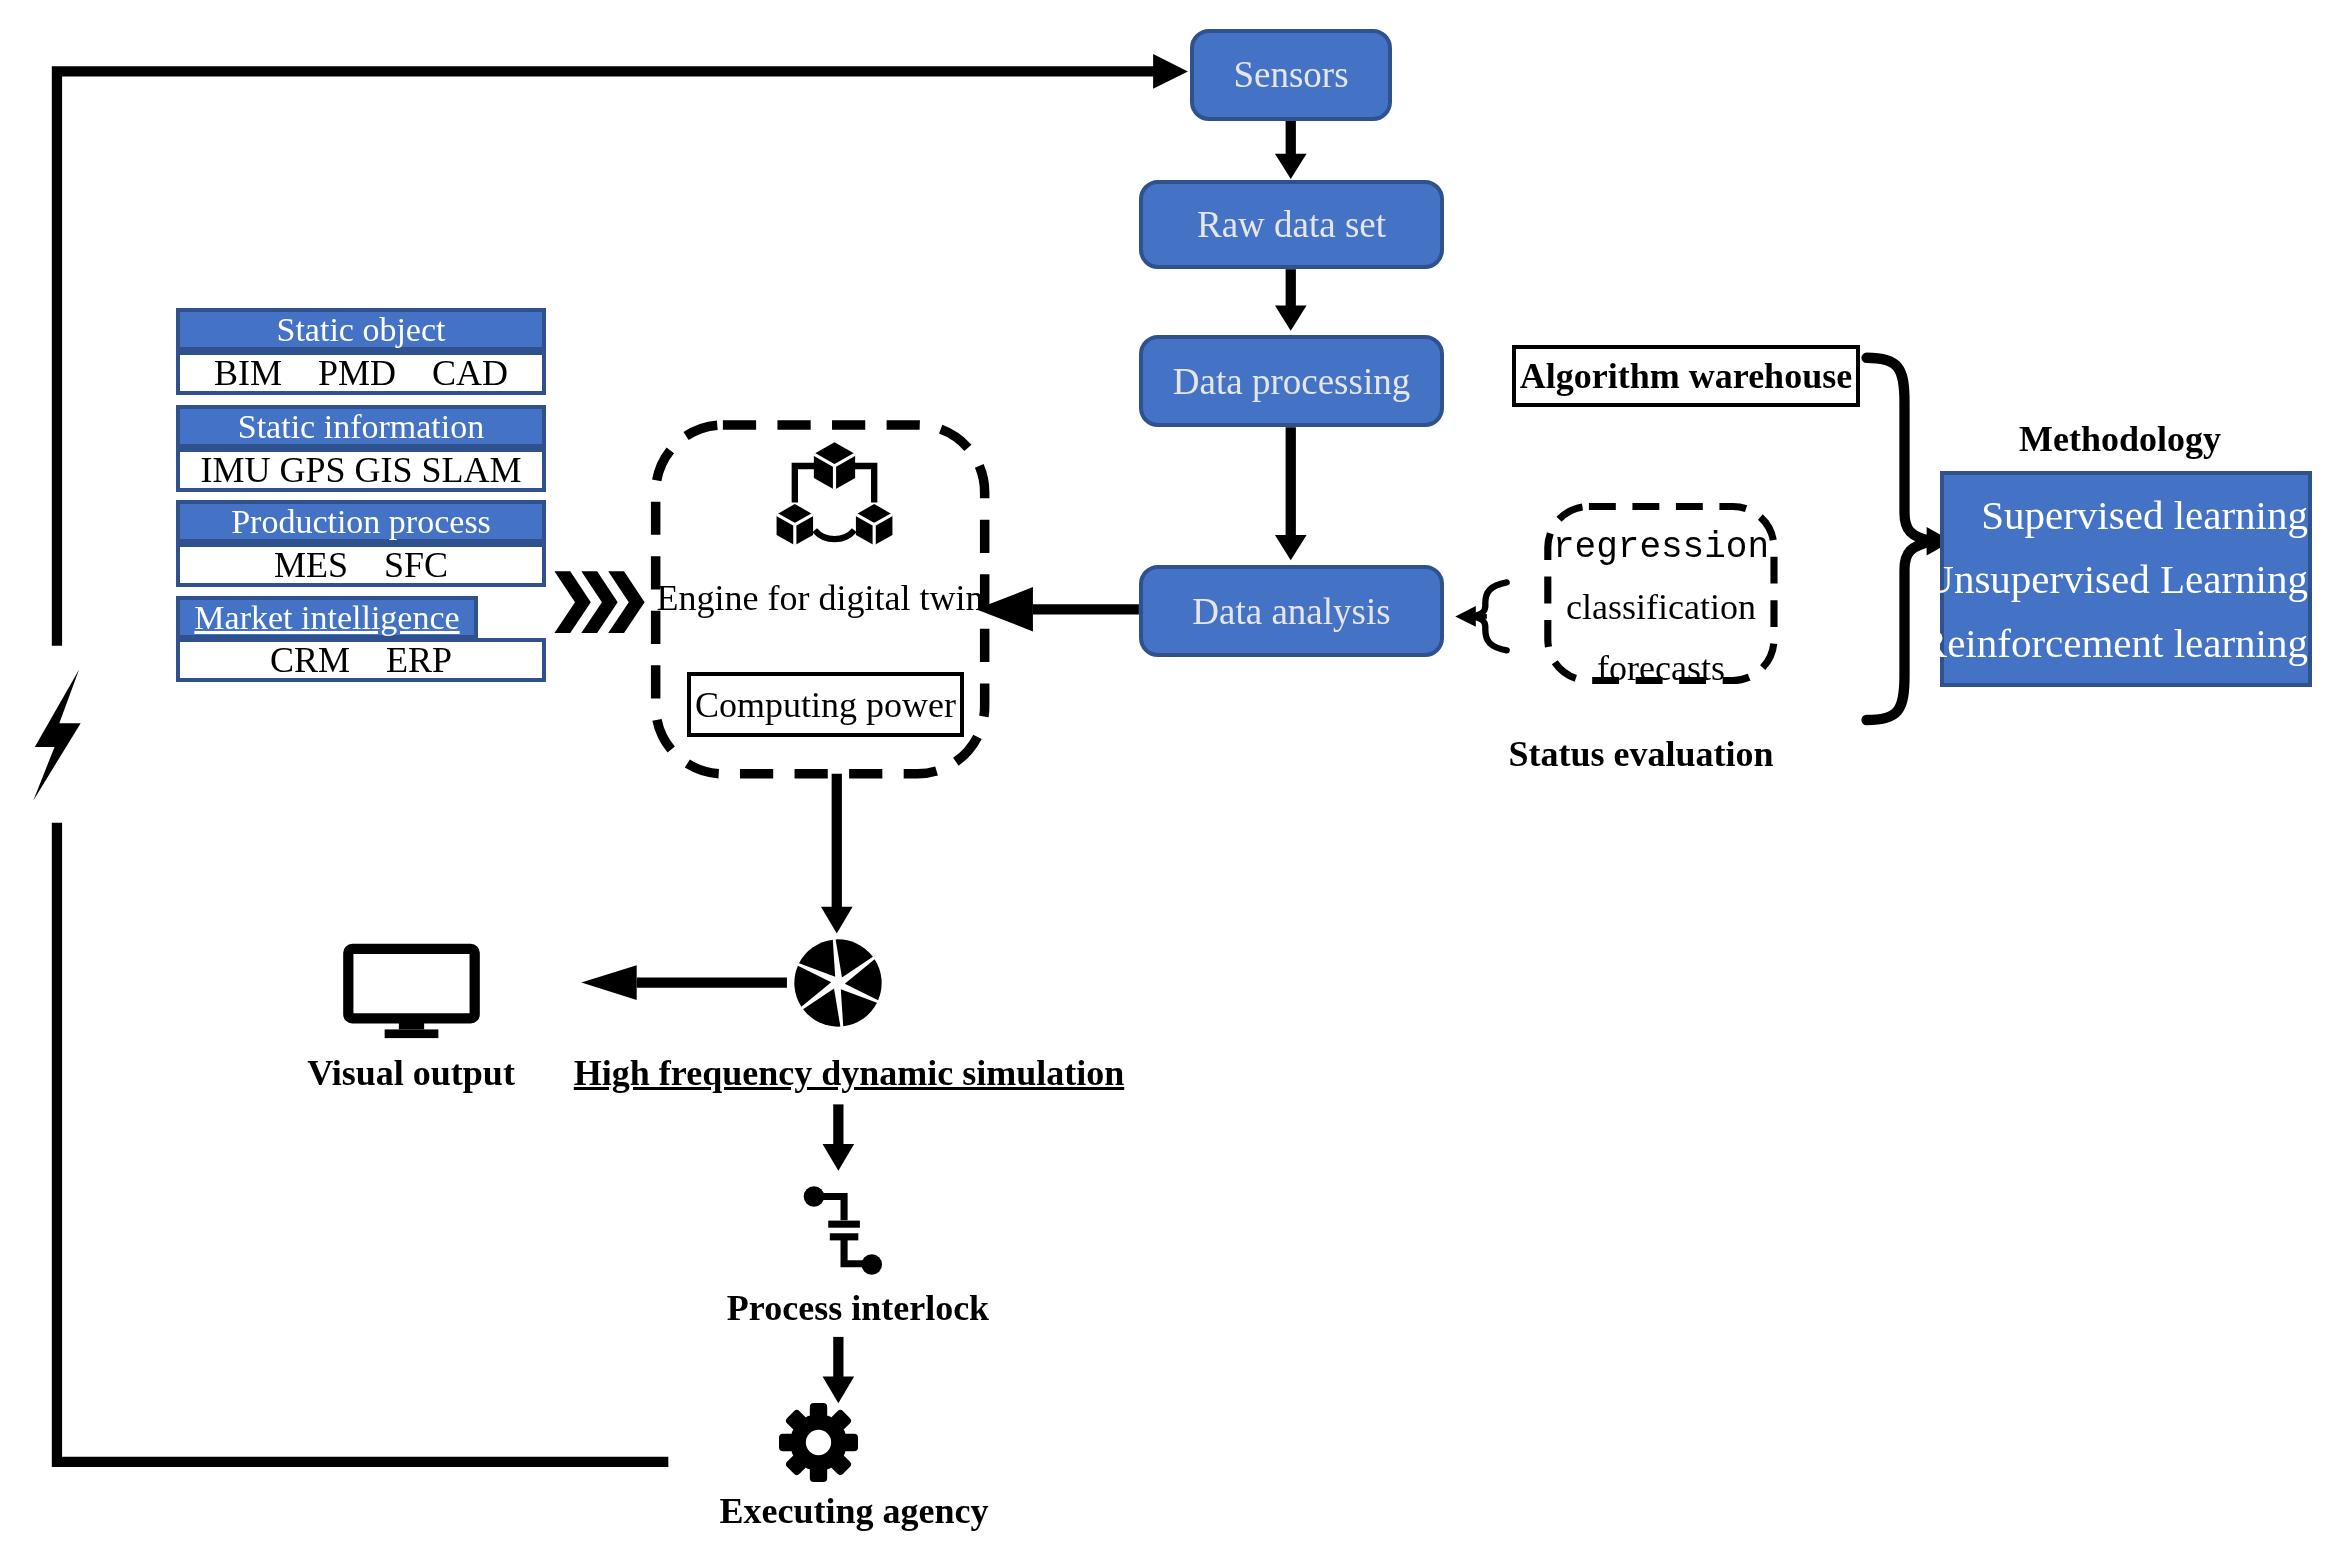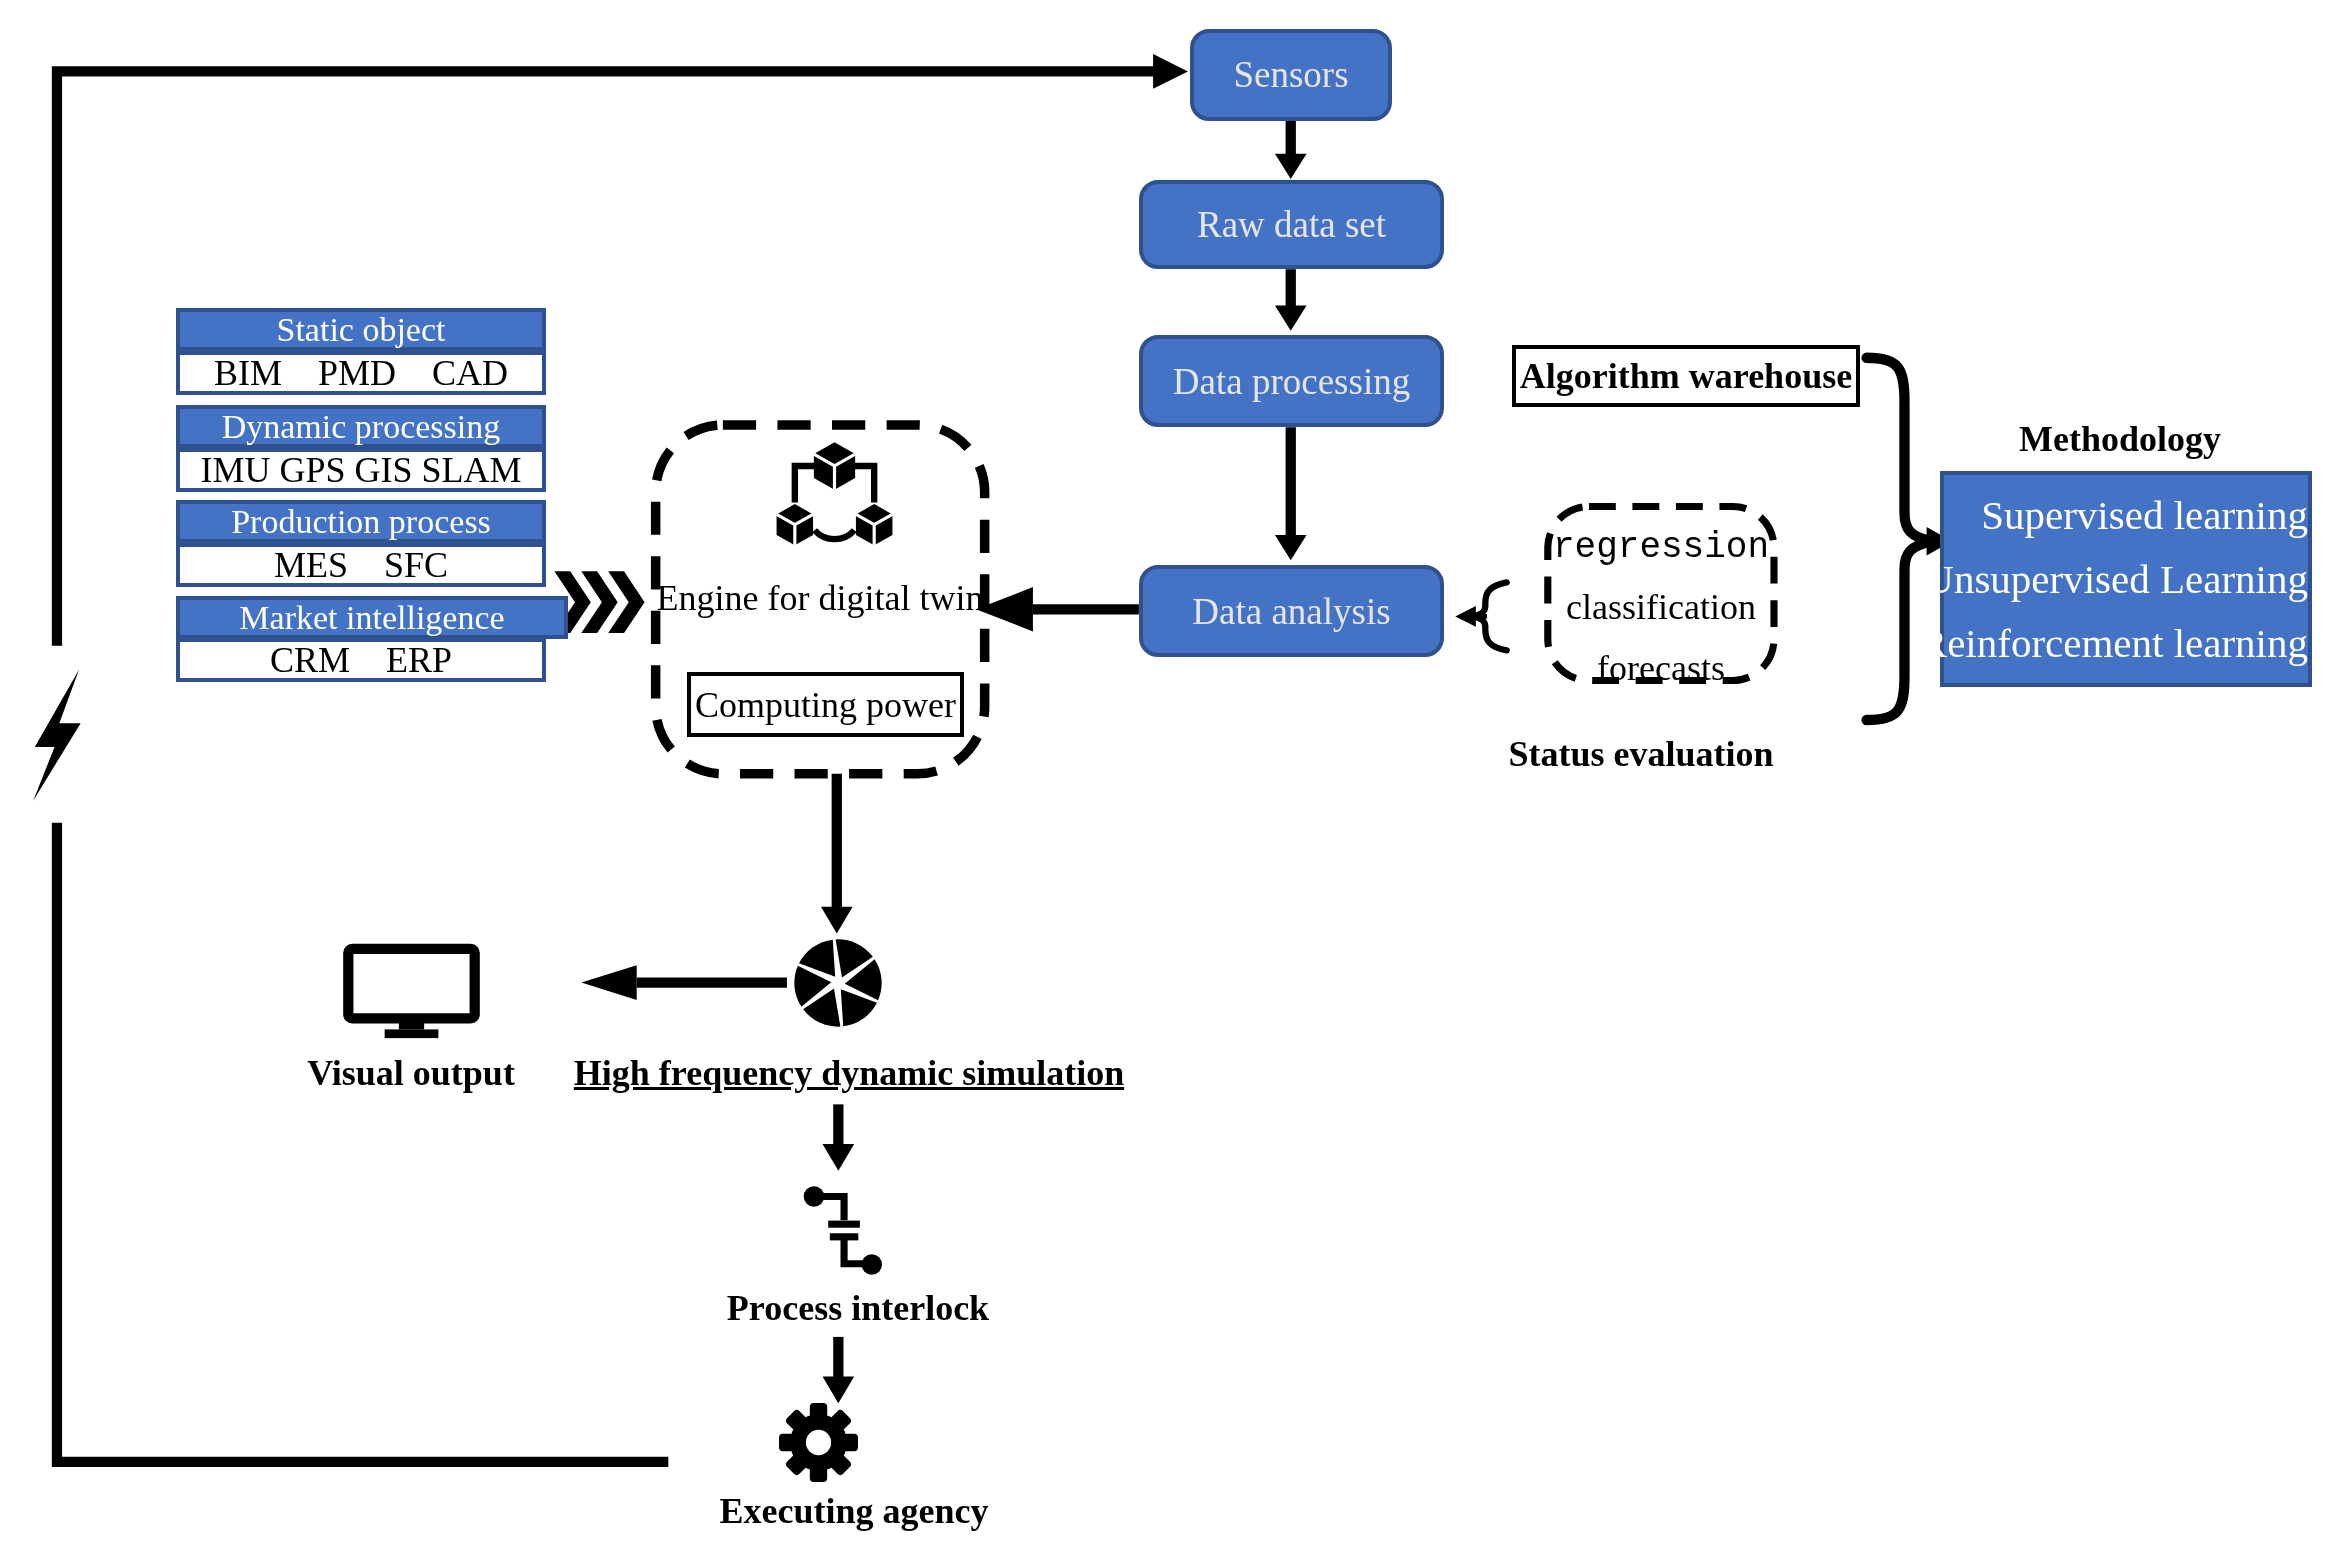--- a/index.html
+++ b/index.html
@@ -106,27 +106,27 @@
 
   <div class="txt" style="left:1661px;top:547px;font-family:Liberation Mono, monospace;">regression</div>
   <div class="txt" style="left:1661px;top:607px;">classification</div>
   <div class="txt" style="left:1661px;top:668px;">forecasts</div>
 
   <div class="lbl" style="left:1641px;top:754px;">Status evaluation</div>
 
   <div class="stack-header" style="left:176px;top:308px;width:370px;height:43px;">Static object</div>
   <div class="stack-body" style="left:176px;top:351px;width:370px;height:44px;">BIM    PMD    CAD</div>
 
-  <div class="stack-header" style="left:176px;top:405px;width:370px;height:43px;">Dynamic processing</div>
+  <div class="stack-header" style="left:176px;top:405px;width:370px;height:43px;">Static information</div>
   <div class="stack-body" style="left:176px;top:448px;width:370px;height:44px;">IMU GPS GIS SLAM</div>
 
   <div class="stack-header" style="left:176px;top:500px;width:370px;height:43px;">Production process</div>
   <div class="stack-body" style="left:176px;top:543px;width:370px;height:44px;">MES    SFC</div>
 
-  <div class="stack-header" style="left:176px;top:596px;width:392px;height:43px;">Market intelligence</div>
+  <div class="stack-header" style="left:176px;top:596px;width:302px;height:43px;text-decoration:underline;">Market intelligence</div>
   <div class="stack-body" style="left:176px;top:638px;width:370px;height:44px;">CRM    ERP</div>
 
   <svg class="abs" style="left:771px;top:439px;" width="127" height="123" viewBox="0 0 160 155">
     <g stroke="#000" stroke-width="8" fill="none">
       <path d="M 55 34 H 30 V 80"></path>
       <path d="M 105 34 H 130 V 80"></path>
       <path d="M 55 115 C 68 130 92 130 105 115"></path>
     </g>
 
     <g>

